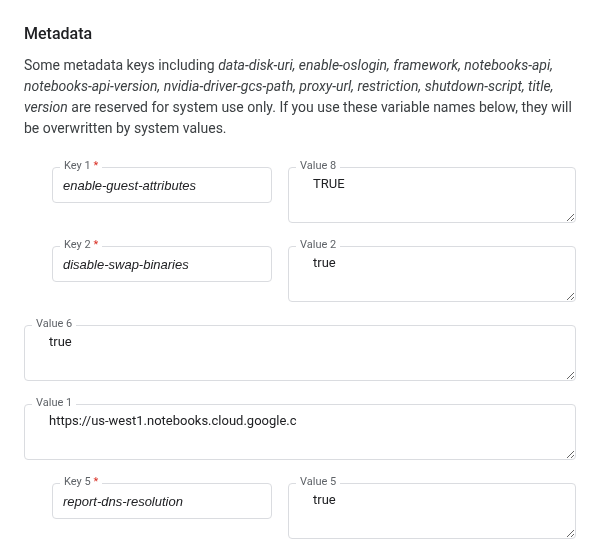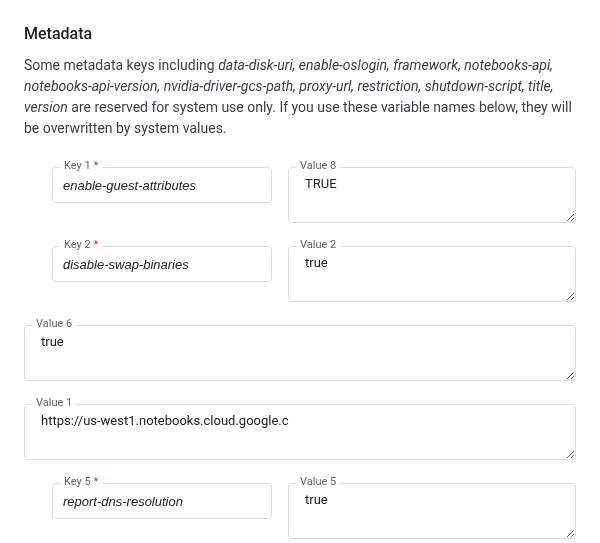--- a/index.html
+++ b/index.html
@@ -70,21 +70,21 @@
       color: #202124;
       width: 100%;
       height: 36px;
       outline: none;
       background: #fff;
       font-style: italic;
     }
     textarea {
       border: 1px solid #dadce0;
       border-radius: 4px;
-      padding: 8px 16px;
+      padding: 8px 24px;
       font-size: 13px;
       color: #202124;
       width: 100%;
       height: 56px;
       outline: none;
       background: #fff;
       resize: vertical;
       font-family: inherit;
     }
     .input-wrapper {

